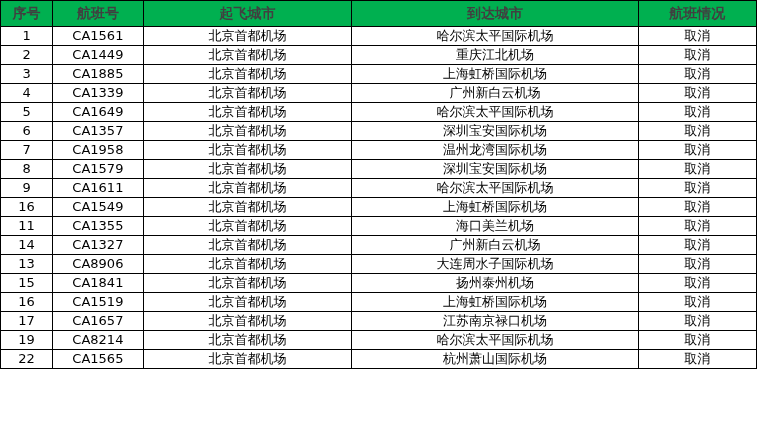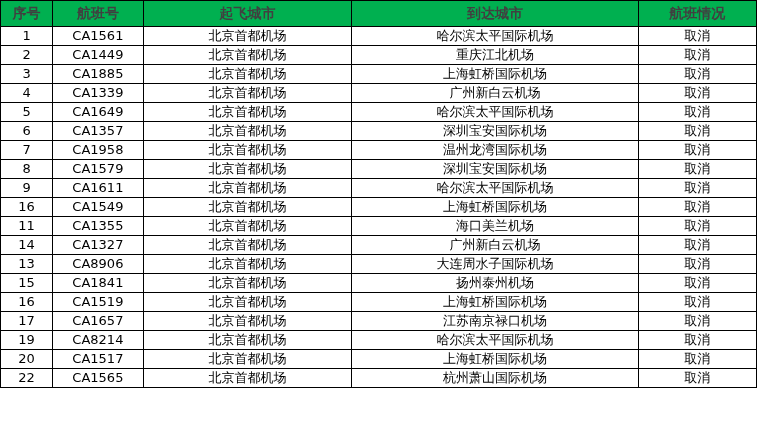--- a/index.html
+++ b/index.html
@@ -189,27 +189,20 @@
         <td>取消</td>
       </tr>
       <tr>
         <td class="cell-mono">19</td>
         <td class="cell-mono">CA8214</td>
         <td>北京首都机场</td>
         <td>哈尔滨太平国际机场</td>
         <td>取消</td>
       </tr>
       <tr>
-        <td class="cell-mono">20</td>
-        <td class="cell-mono">CA1517</td>
-        <td>北京首都机场</td>
-        <td>上海虹桥国际机场</td>
-        <td>取消</td>
-      </tr>
-      <tr>
         <td class="cell-mono">22</td>
         <td class="cell-mono">CA1565</td>
         <td>北京首都机场</td>
         <td>杭州萧山国际机场</td>
         <td>取消</td>
       </tr>
     </tbody>
 </table>
 
 </body></html>

